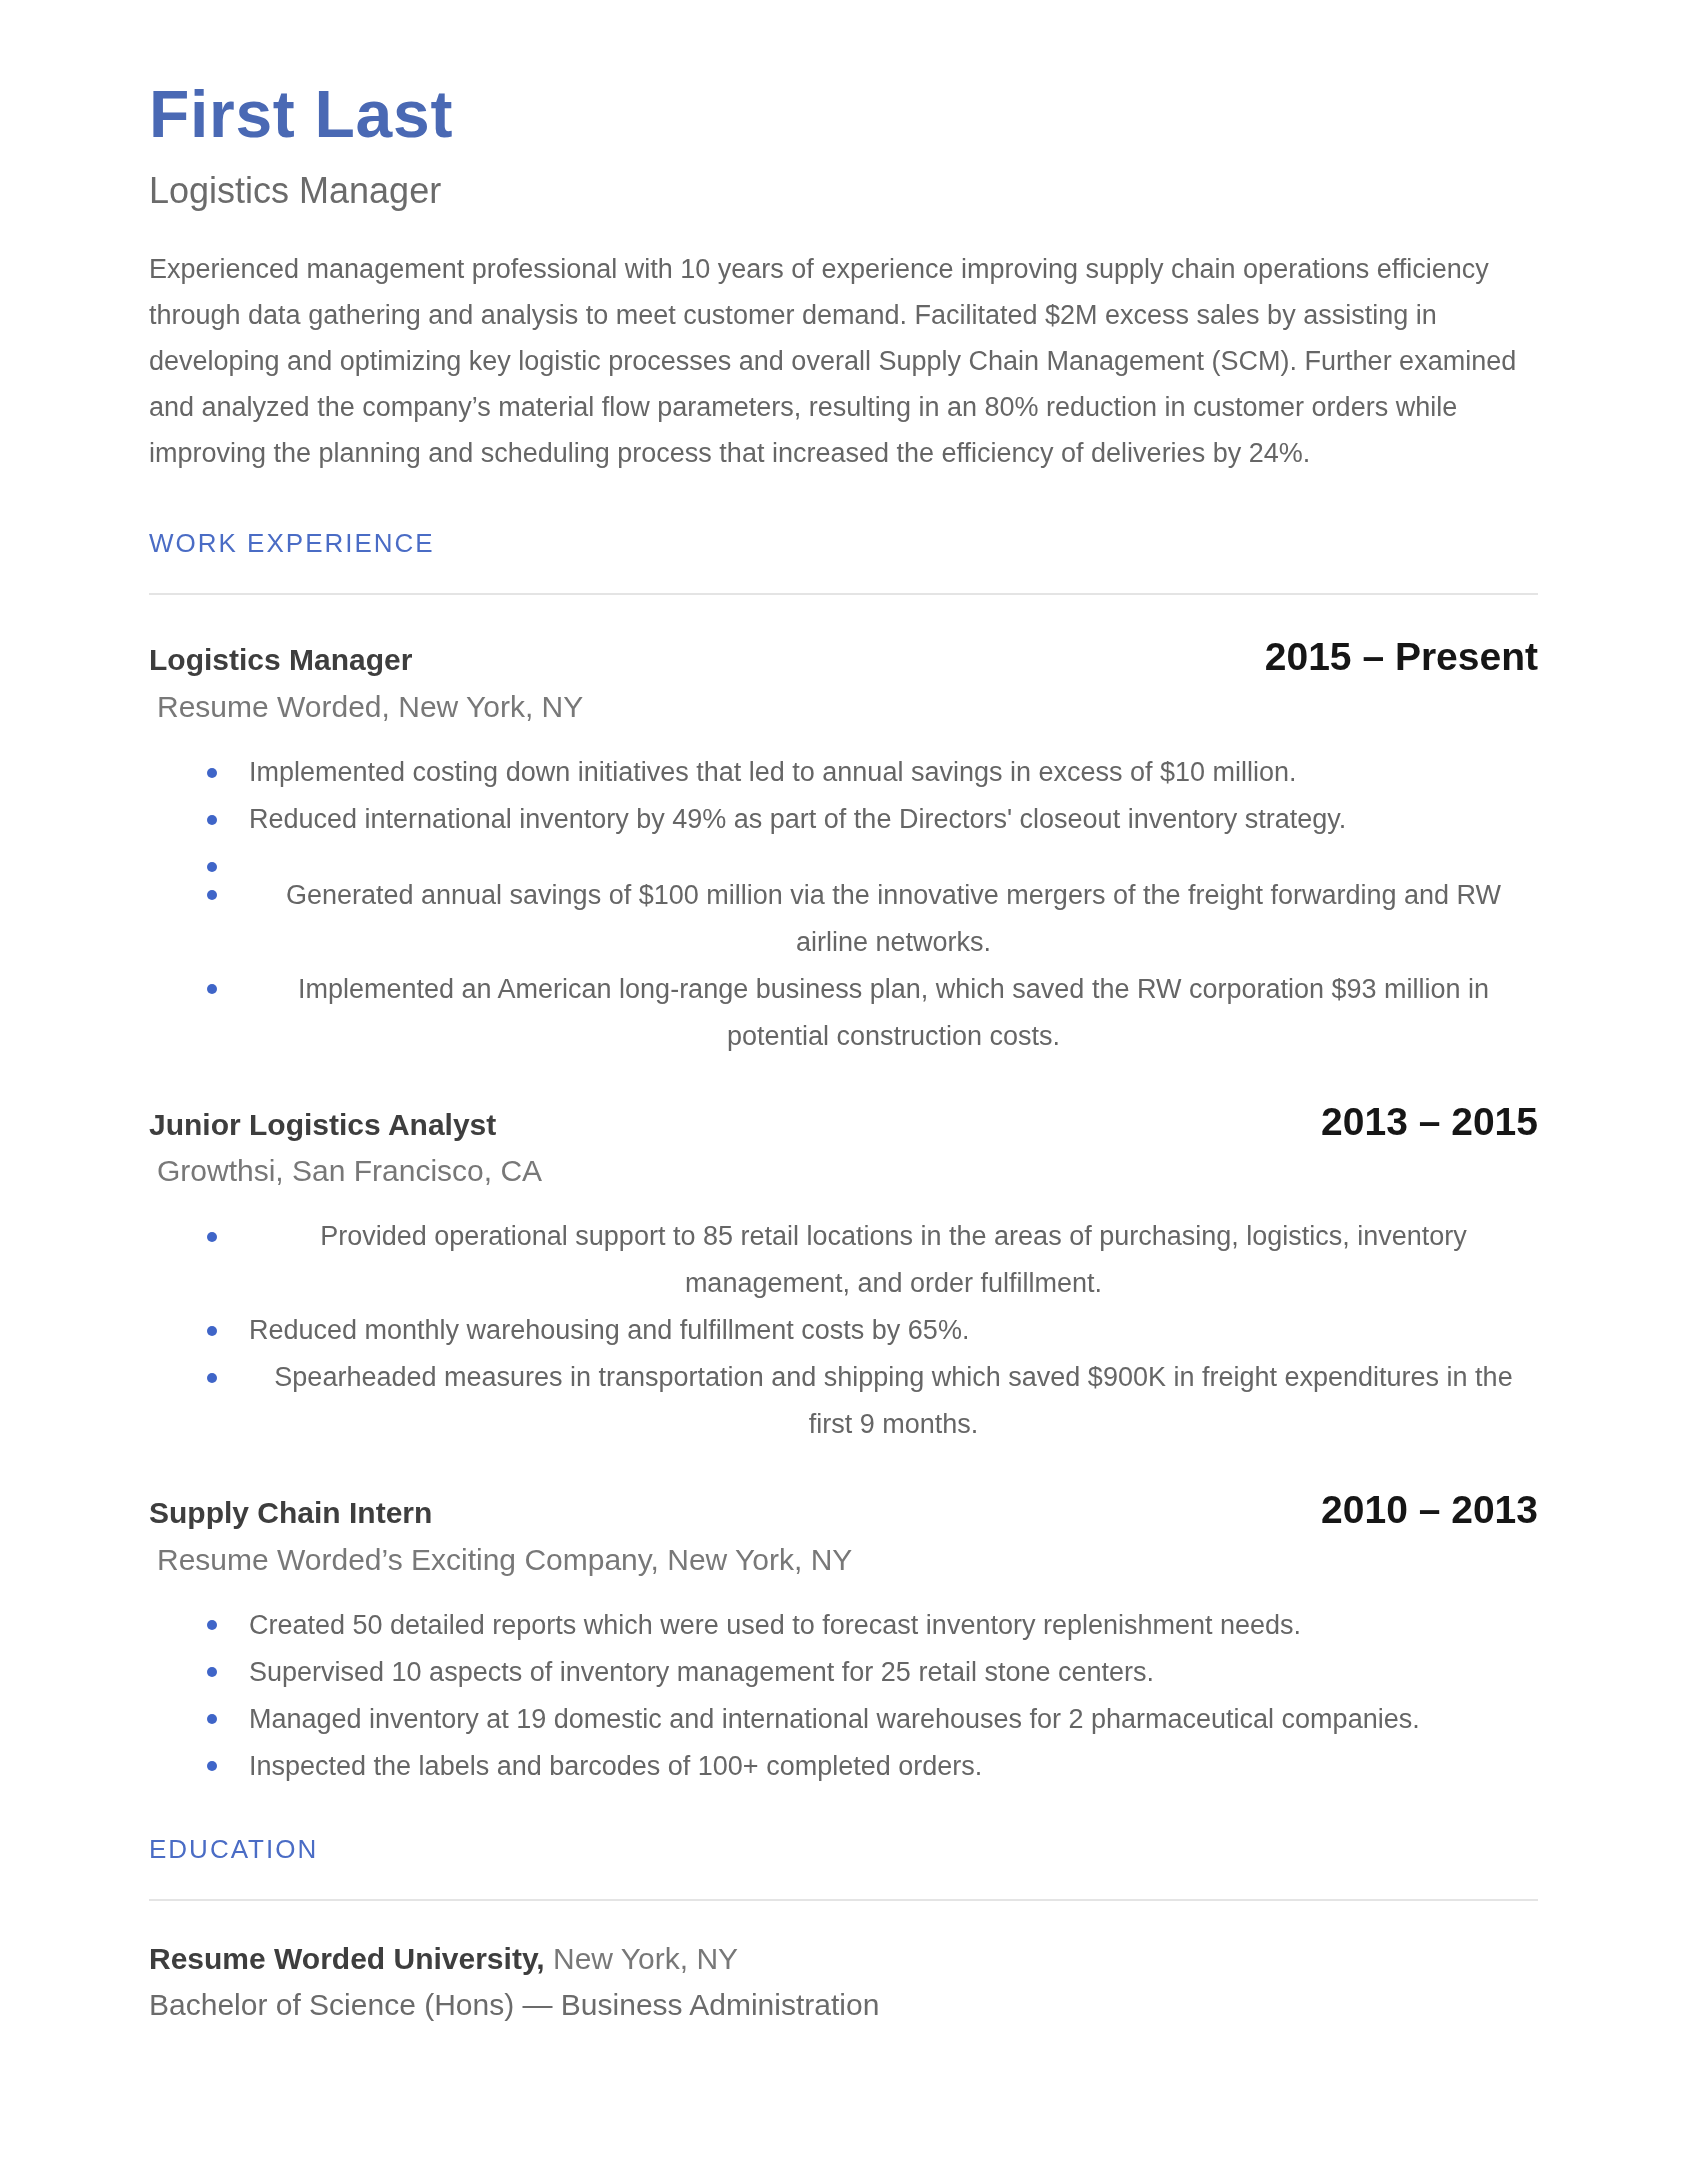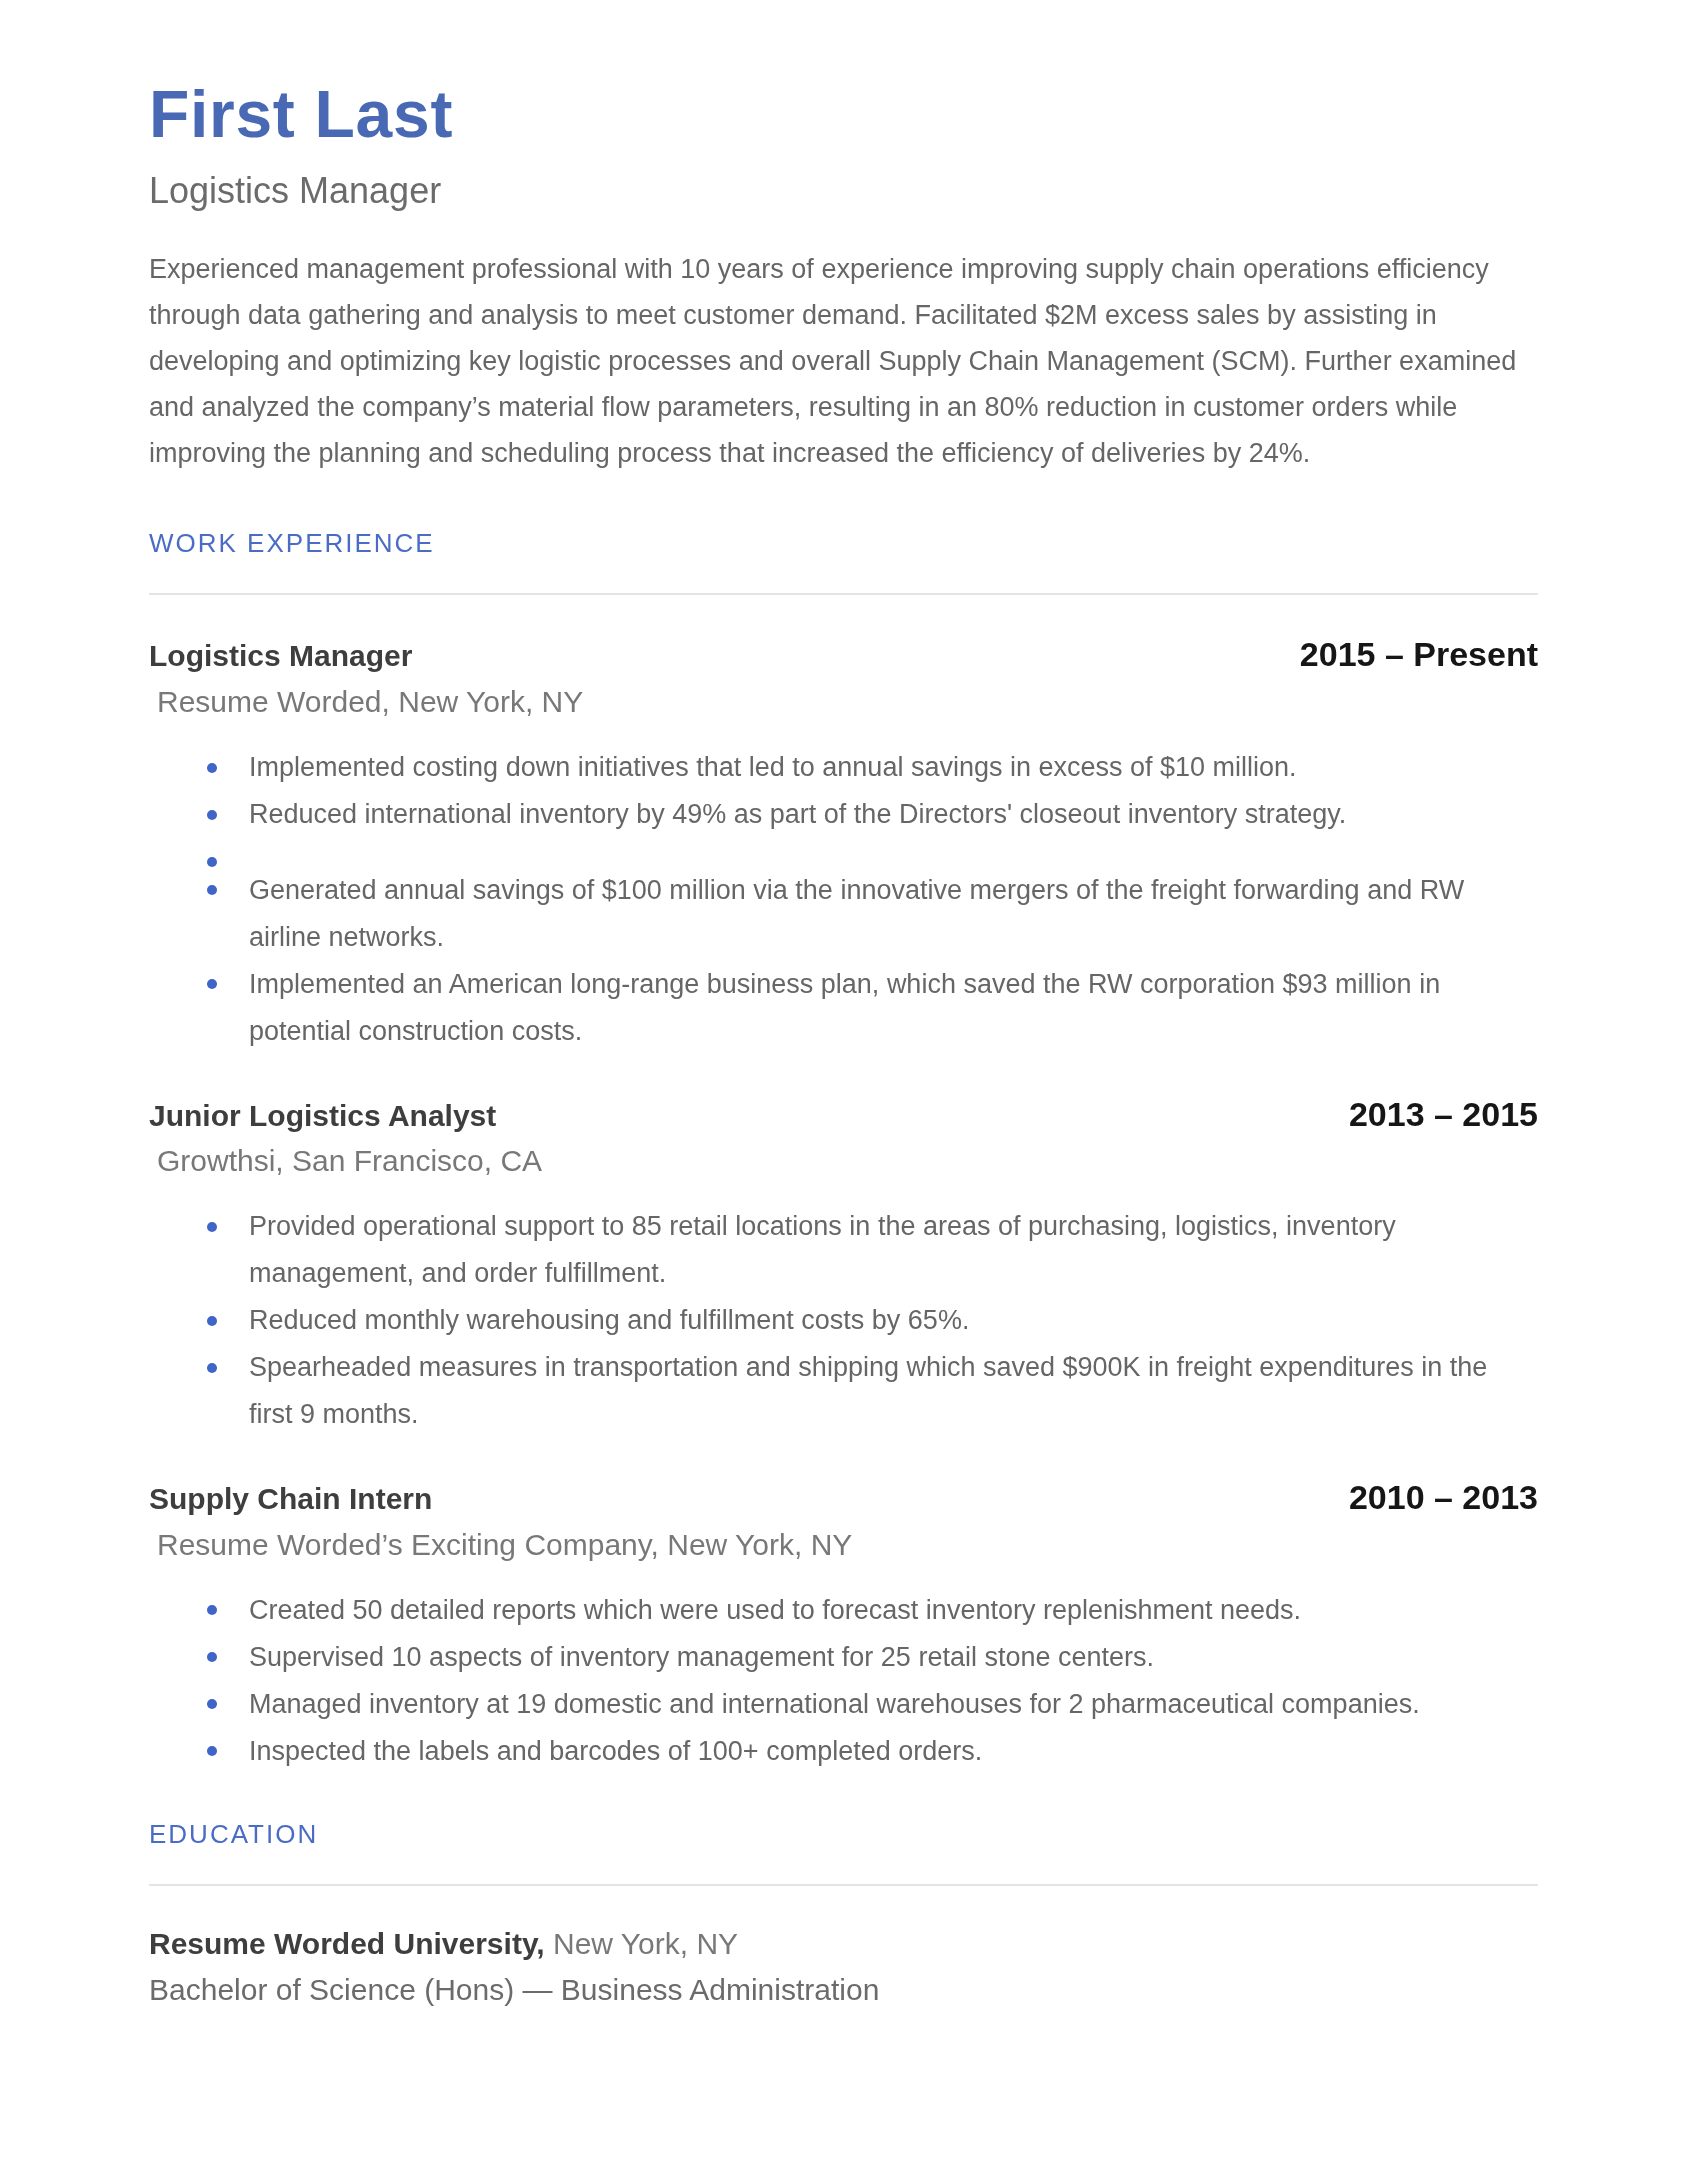--- a/index.html
+++ b/index.html
@@ -35,24 +35,24 @@
   }
   .mt-work  { margin-top: 52px; }
   .mt-edu   { margin-top: 44px; }
   .rule {
     border: none; border-top: 2px solid #e4e4e4;
     margin-top: 34px;
   }
   .job { margin-top: 40px; }
   .job-head { display: flex; justify-content: space-between; align-items: baseline; }
   .job-title { font-size: 30px; font-weight: 700; color: #3e3e3e; }
-  .job-dates { font-size: 34px; font-weight: 700; color: #161616; }
+  .job-dates { font-size: 39px; font-weight: 700; color: #161616; }
   .company { font-size: 30px; color: #787878; margin-top: 10.6px; margin-left: 8px; }
   ul.bullets { list-style: none; margin-top: 25px; }
-  ul.bullets li { display: flex; font-size: 27px; line-height: 47px; color: #666666; }
+  ul.bullets li { display: flex; font-size: 27px; line-height: 47px; color: #666666; text-align: center; }
   .dot {
     flex: none; width: 10px; height: 10px; border-radius: 50%;
     background: #3f65c8; margin: 18.5px 32px 0 58px;
   }
   .school { font-size: 30px; color: #787878; margin-top: 41px; }
   .school b { font-weight: 700; color: #3e3e3e; }
   .degree { font-size: 30px; color: #6b6b6b; margin-top: 12px; }
 </style>
 </head>
 <body>

